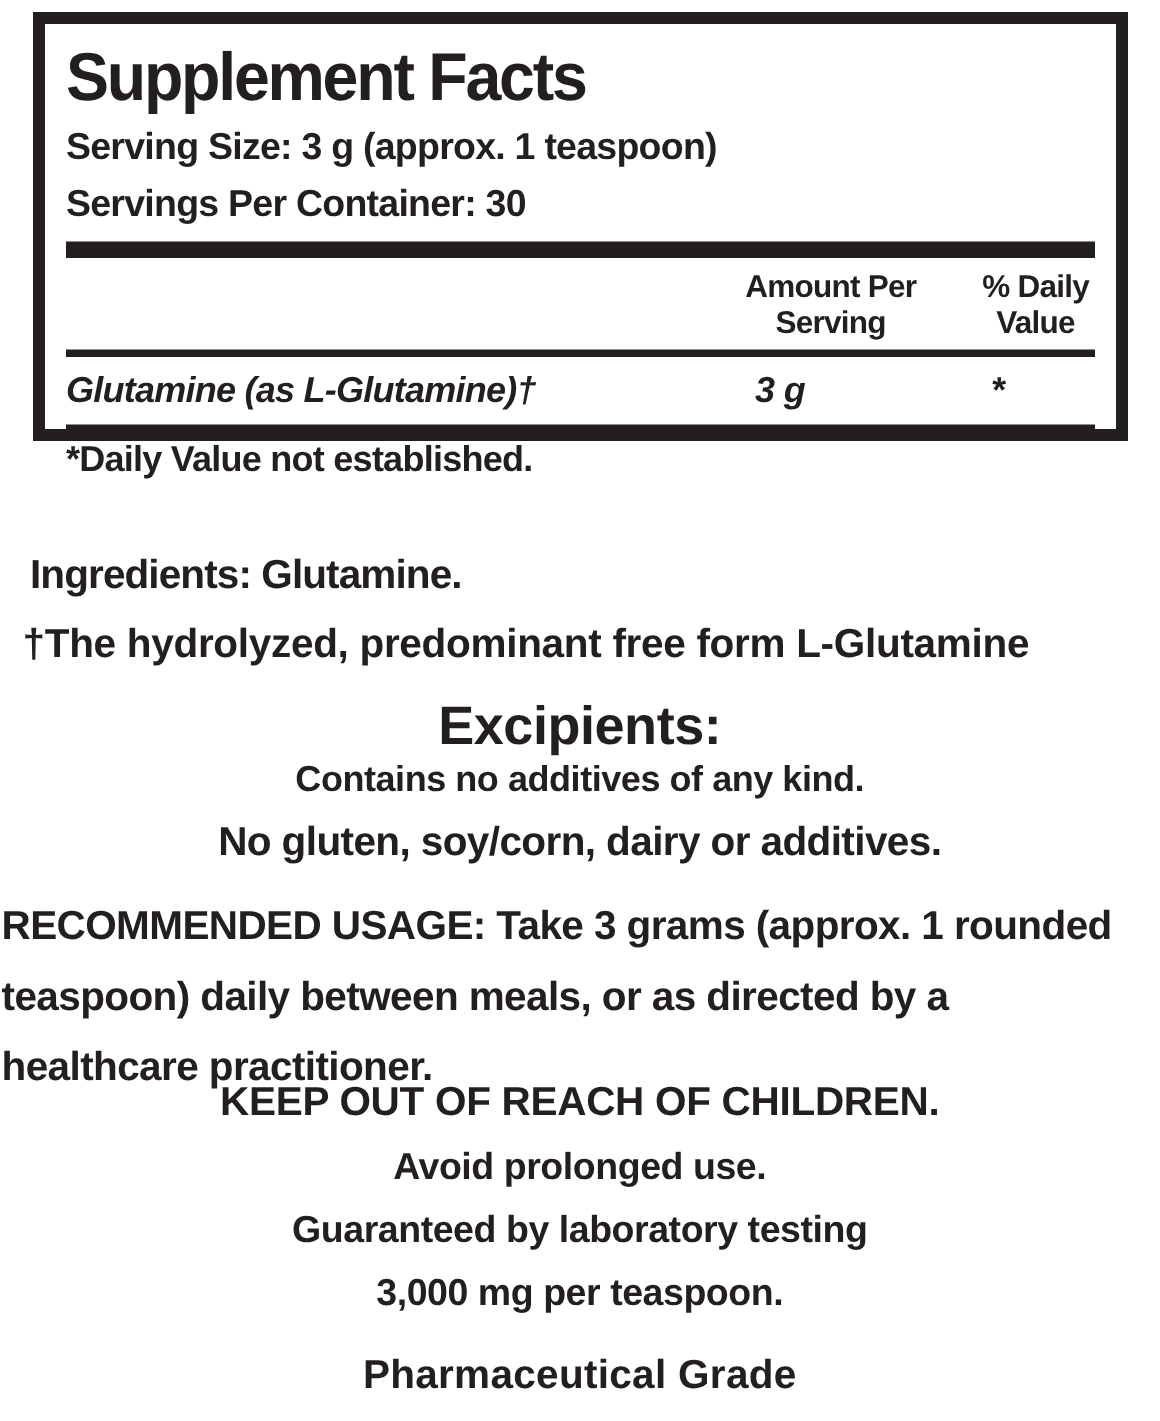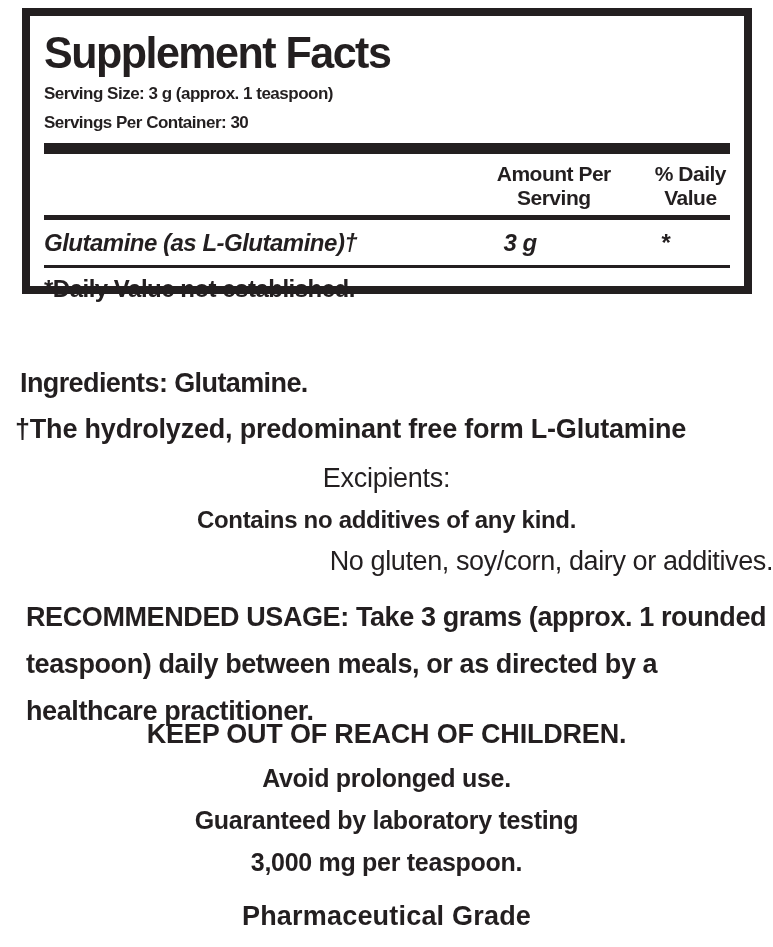--- a/index.html
+++ b/index.html
@@ -13,21 +13,21 @@
   
   .facts-box {
     position:absolute; left:22px; top:8px; width:730px; height:286px;
     border:8px solid #231F20; padding:6px 14px 8px 14px;
   }
   .facts-title {
     font-size:43px; font-weight:900; letter-spacing:-1.5px;
     margin-top:6px; line-height:1.1;
     transform:scaleY(1.05); transform-origin:left top;
   }
-  .serving-line { font-size:17px; font-weight:800; margin-top:9px; letter-spacing:-0.5px; }
+  .serving-line { font-size:25px; font-weight:800; margin-top:9px; letter-spacing:-0.5px; }
   .thick-bar { height:11px; background:#231F20; margin-top:10px; }
   .col-headers {
     display:flex; justify-content:flex-end; gap:32px;
     padding:8px 4px 6px 0; border-bottom:5px solid #231F20;
   }
   .col-head {
     font-size:21px; font-weight:800; text-align:center; line-height:1.12;
     letter-spacing:-0.5px;
   }
   .col-head.amount { margin-right:12px; }
@@ -39,25 +39,25 @@
   .nutrient-name { flex:1 1 auto; }
   .nutrient-amount { width:160px; text-align:center; flex:0 0 auto; }
   .nutrient-dv { width:130px; text-align:center; flex:0 0 auto; }
   .footnote { font-size:24px; font-weight:800; padding-top:7px; letter-spacing:-0.5px; }
 
   
   .abs { position:absolute; }
   .ingredients-line { left:20px; top:368px; font-size:27px; font-weight:900; letter-spacing:-0.6px; }
   .form-note { left:15px; top:414px; width:745px; font-size:27px; font-weight:800; letter-spacing:-0.2px; }
   .center { left:0; width:773px; text-align:center; }
-  .excipients-heading { top:463px; font-size:27px; font-weight:400; }
+  .excipients-heading { top:463px; font-size:36px; font-weight:700; }
   .excipients-note { top:506px; font-size:24px; font-weight:700; }
-  .allergen-note { top:546px; font-size:27px; font-weight:400; letter-spacing:-0.4px;text-align:right; }
+  .allergen-note { top:546px; font-size:27px; font-weight:700; letter-spacing:-0.4px; }
   .usage-para {
-    left:26px; top:594px; width:748px;
+    left:1px; top:594px; width:748px;
     font-size:27px; font-weight:700; line-height:47px; letter-spacing:-0.4px;
   }
   .usage-para b { font-weight:900; }
   .keep-out { top:719px; font-size:27px; font-weight:900; letter-spacing:-0.2px; }
   .caution-1 { top:764px; font-size:25px; font-weight:700; }
   .caution-2 { top:806px; font-size:25px; font-weight:700; }
   .caution-3 { top:848px; font-size:25px; font-weight:700; }
   .grade-footer { top:901px; font-size:27px; font-weight:900; letter-spacing:0.2px; }
 </style>
 </head>

